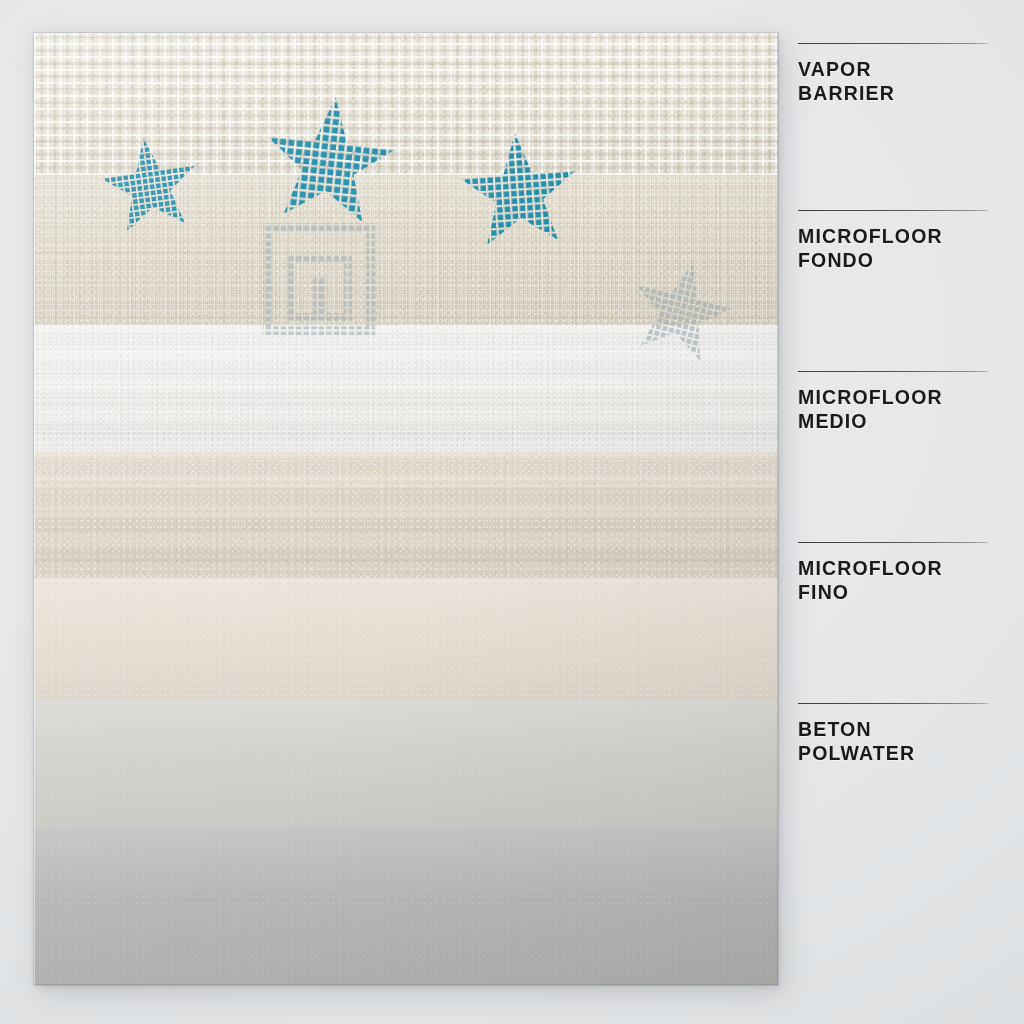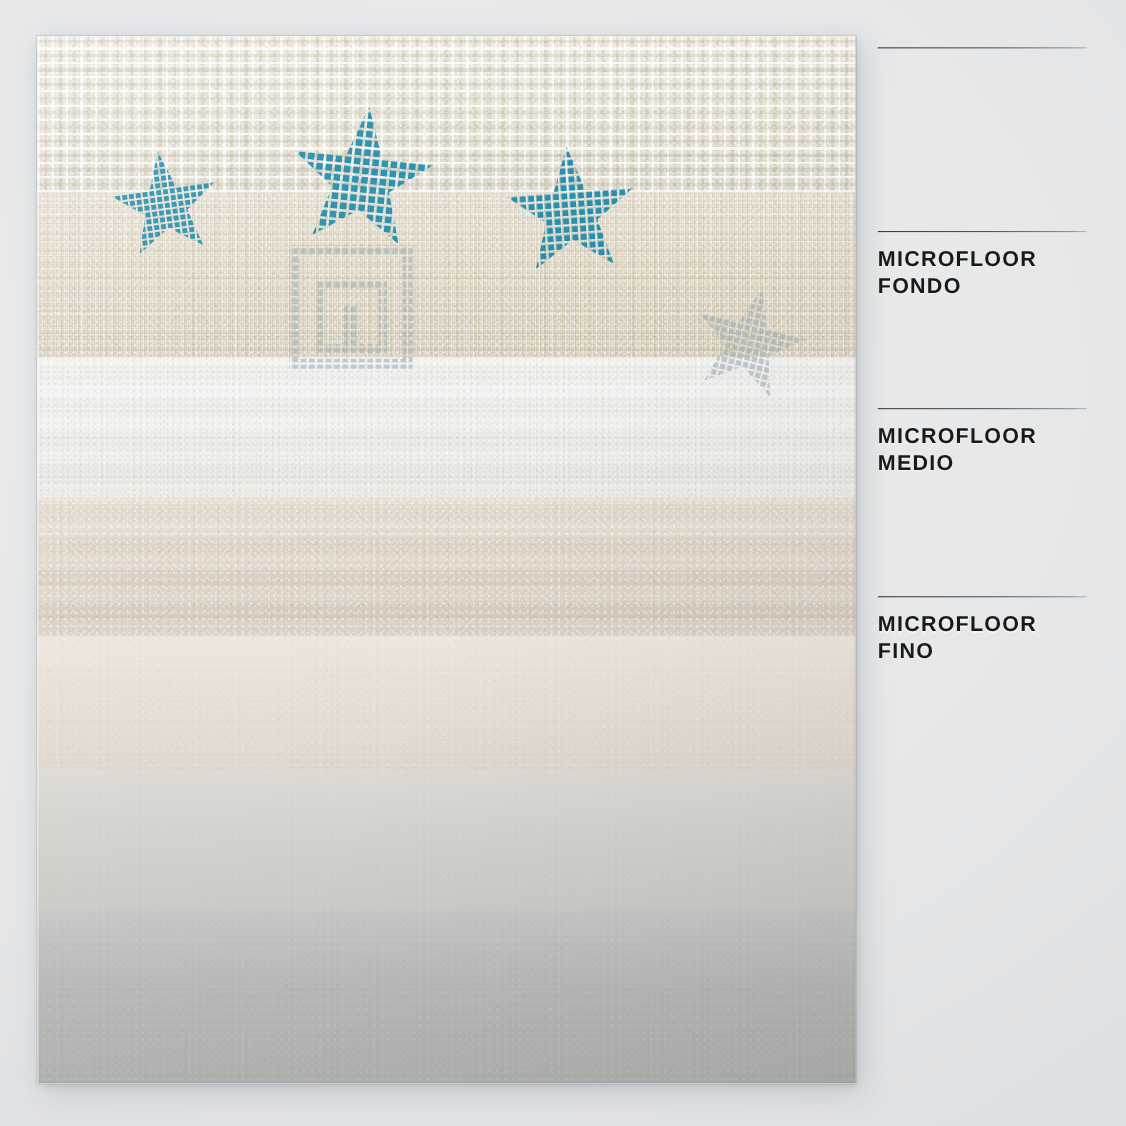--- a/index.html
+++ b/index.html
@@ -327,31 +327,38 @@
         </div>
       </div>
 
     <div id="board-sheen"></div>
     <div id="board-edge"></div>
   </div>
 
   <div id="legend">
       <div class="legend-item" style="top: 43px;">
         <div class="rule"></div>
+        <div class="legend-label">VAPOR
+BARRIER</div>
       </div>
       <div class="legend-item" style="top: 210px;">
         <div class="rule"></div>
         <div class="legend-label">MICROFLOOR
 FONDO</div>
       </div>
       <div class="legend-item" style="top: 371px;">
         <div class="rule"></div>
         <div class="legend-label">MICROFLOOR
 MEDIO</div>
       </div>
       <div class="legend-item" style="top: 542px;">
         <div class="rule"></div>
         <div class="legend-label">MICROFLOOR
 FINO</div>
       </div>
+      <div class="legend-item" style="top: 703px;">
+        <div class="rule"></div>
+        <div class="legend-label">BETON
+POLWATER</div>
+      </div>
     </div>
 
 </div>
 
 </body></html>

